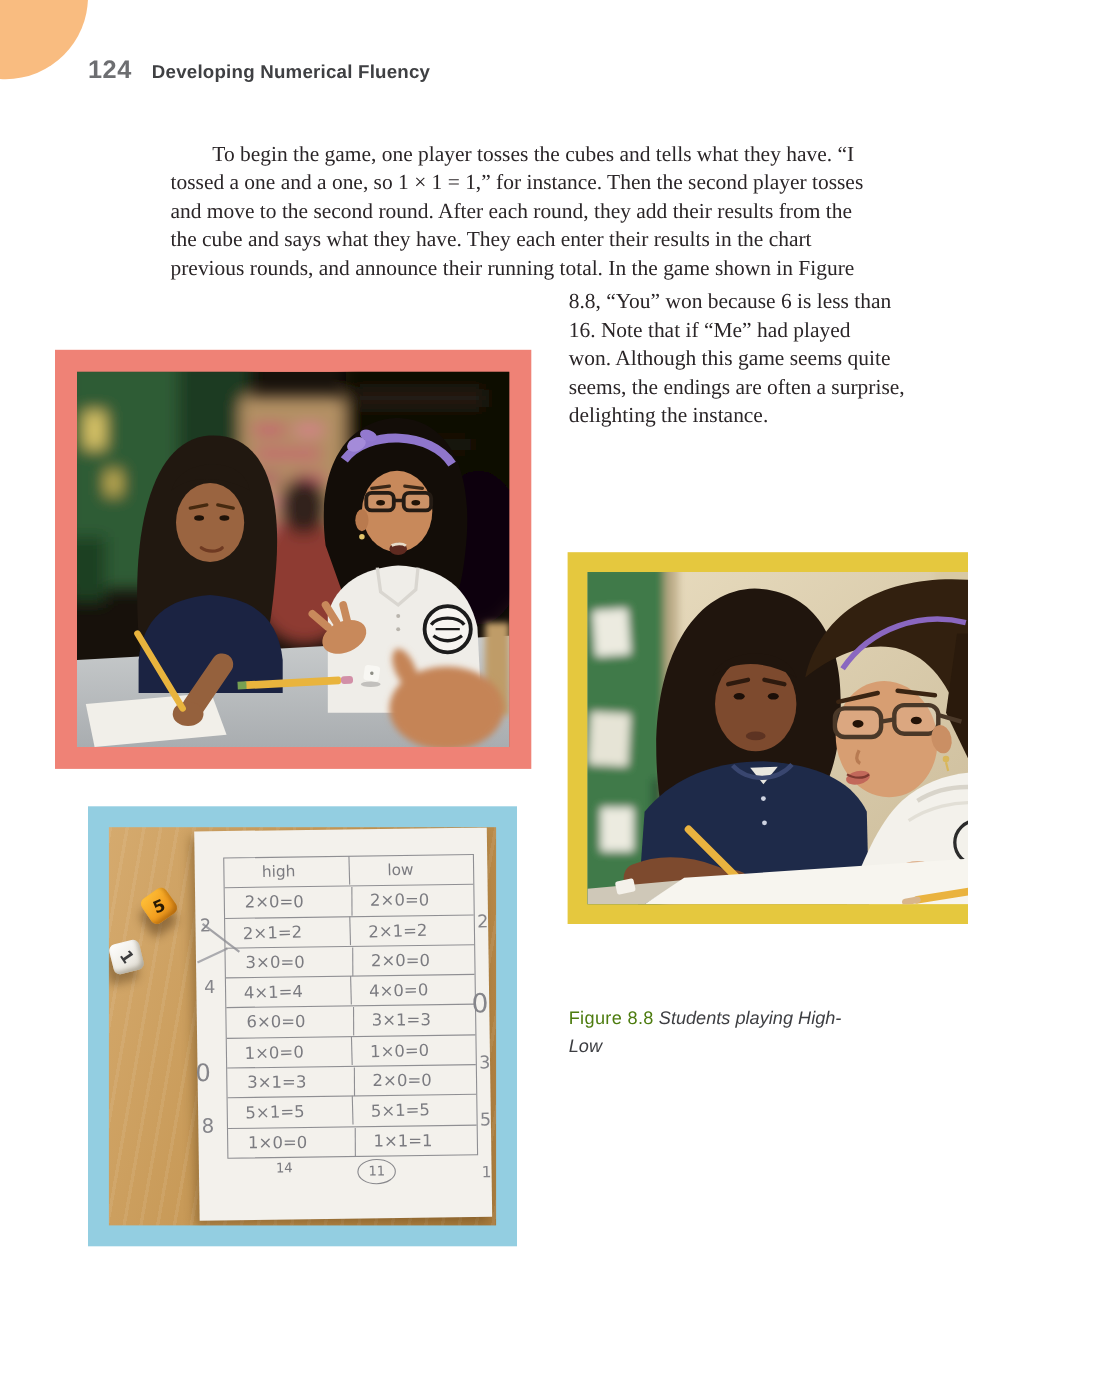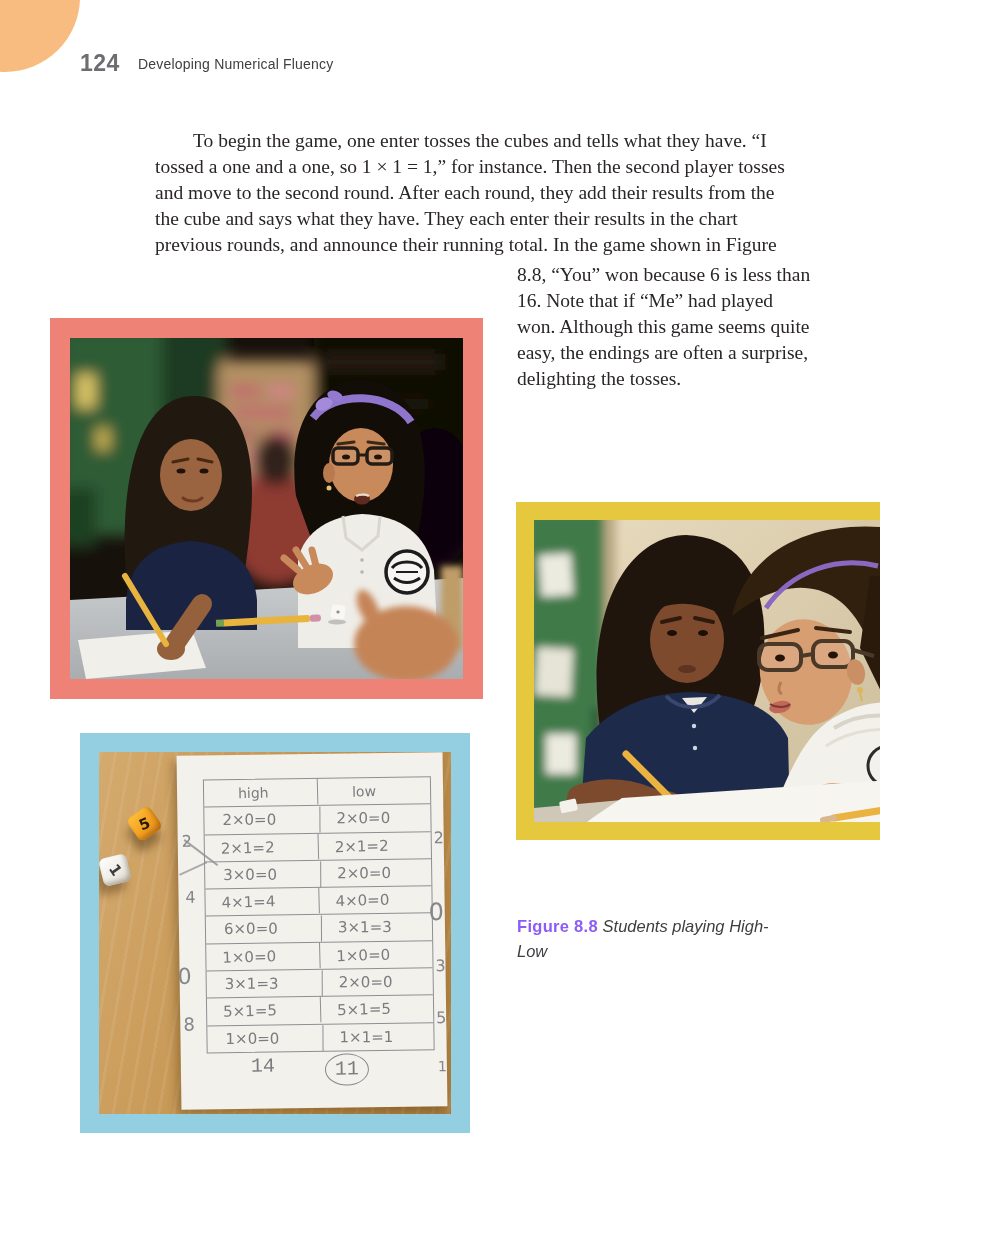--- a/index.html
+++ b/index.html
@@ -6,21 +6,21 @@
   .page{position:relative;width:880px;height:1254px;background:#fff;overflow:hidden;
         font-family:"Liberation Sans",sans-serif;}
 
   
   .corner-circle{position:absolute;left:-70px;top:-78px;width:150px;height:150px;
         border-radius:50%;background:#f9bc80;}
 
   
   .pagenum{position:absolute;left:80px;top:50px;font-size:23px;font-weight:700;
         color:#6d6e71;letter-spacing:.5px;}
-  .runhead{position:absolute;left:138px;top:56px;font-size:14px;font-weight:400;
+  .runhead{position:absolute;left:138px;top:56px;font-size:17px;font-weight:700;
         color:#3f4043;letter-spacing:.2px;}
 
   
   .para{position:absolute;color:#2a2527;font-family:"Liberation Serif",serif;
         font-size:19.5px;line-height:26px;}
   .para .ln{white-space:nowrap;height:26px;}
   .para .indent{text-indent:38px;}
   .para1{left:155px;top:128px;width:670px;}
   .para2{left:517px;top:262px;width:312px;}
 
@@ -41,21 +41,21 @@
         font-family:"DejaVu Sans",sans-serif;color:#7b7b80;}
   .wtable{position:absolute;left:26px;top:24px;width:226px;height:272px;
         border:1.5px solid #8f8f93;display:flex;flex-direction:column;}
   .wrow{flex:1;display:flex;border-top:1.5px solid #8f8f93;}
   .wrow:first-child{border-top:none;}
   .wcell{flex:1;display:flex;align-items:center;padding-left:16px;font-size:15px;}
   .wcell:first-child{border-right:1.5px solid #8f8f93;}
   .whead .wcell{font-size:14px;padding-left:34px;}
   .wrow:nth-child(odd) .wcell{transform:rotate(-.7deg);}
   .wrow:nth-child(even) .wcell{transform:rotate(.5deg) translateX(2px);}
-  .wtotal{position:absolute;font-size:20px;font-family:Liberation Mono, monospace;}
+  .wtotal{position:absolute;font-size:12px;}
   .wtotal-high{left:70px;top:300px;}
   .wtotal-low{left:144px;top:300px;border:1.8px solid #88888c;border-radius:50%;
         padding:3px 9px 4px;}
   .mnum{position:absolute;font-size:16px;color:#85858a;font-family:"DejaVu Sans",sans-serif;}
   .scribble{position:absolute;left:2px;top:96px;width:42px;height:2px;background:#a2a2a6;
         transform:rotate(38deg);}
   .scribble2{position:absolute;left:0px;top:112px;width:30px;height:2px;background:#ababaf;
         transform:rotate(-24deg);}
   .die{position:absolute;display:flex;align-items:center;justify-content:center;
         border-radius:6px;font-family:"DejaVu Sans",sans-serif;font-weight:700;}
@@ -65,47 +65,47 @@
         box-shadow:-7px 9px 9px rgba(70,45,15,.45), inset -2px -3px 4px rgba(140,75,0,.45);}
   .die-white{left:2px;top:104px;width:28px;height:28px;font-size:15px;color:#3c3c3e;
         background:linear-gradient(150deg,#ffffff,#ece9e2 65%,#d7d3c8);
         transform:rotate(-14deg);
         box-shadow:-7px 8px 9px rgba(70,45,15,.40), inset -2px -3px 4px rgba(120,110,90,.45);}
   .die-orange .dnum{transform:rotate(12deg);}
   .die-white .dnum{transform:rotate(70deg);}
 
   
   .caption{position:absolute;left:517px;top:914px;width:262px;font-size:16.5px;line-height:25px;}
-  .caption .lbl{font-weight:700;color:#8b5cf6;letter-spacing:.3px;}
+  .caption .lbl{font-weight:400;color:#4d7c0f;letter-spacing:.3px;}
   .caption .txt{font-style:italic;color:#3d3e42;}
 </style>
 </head>
 <body>
 
 <div class="page">
 
   <div class="corner-circle"></div>
 
   <div class="pagenum">124</div>
   <div class="runhead">Developing Numerical Fluency</div>
 
   <div class="para para1">
-    <div class="ln indent">To begin the game, one enter tosses the cubes and tells what they have. “I</div>
+    <div class="ln indent">To begin the game, one player tosses the cubes and tells what they have. “I</div>
     <div class="ln">tossed a one and a one, so 1 × 1 = 1,” for instance. Then the second player tosses</div>
     <div class="ln">and move to the second round. After each round, they add their results from the</div>
     <div class="ln">the cube and says what they have. They each enter their results in the chart</div>
     <div class="ln">previous rounds, and announce their running total. In the game shown in Figure</div>
   </div>
 
   <div class="para para2">
     <div class="ln">8.8, “You” won because 6 is less than</div>
     <div class="ln">16. Note that if “Me” had played</div>
     <div class="ln">won. Although this game seems quite</div>
-    <div class="ln">easy, the endings are often a surprise,</div>
-    <div class="ln">delighting the tosses.</div>
+    <div class="ln">seems, the endings are often a surprise,</div>
+    <div class="ln">delighting the instance.</div>
   </div>
 
   <figure class="frame frame-pink" style="margin:0;">
     <svg width="393" height="341" viewBox="0 0 393 341">
       <defs>
         <filter id="p1b8" x="-30%" y="-30%" width="160%" height="160%">
             <feGaussianBlur stdDeviation="7"></feGaussianBlur>
           </filter>
         <filter id="p1b3" x="-30%" y="-30%" width="160%" height="160%">
             <feGaussianBlur stdDeviation="3"></feGaussianBlur>

